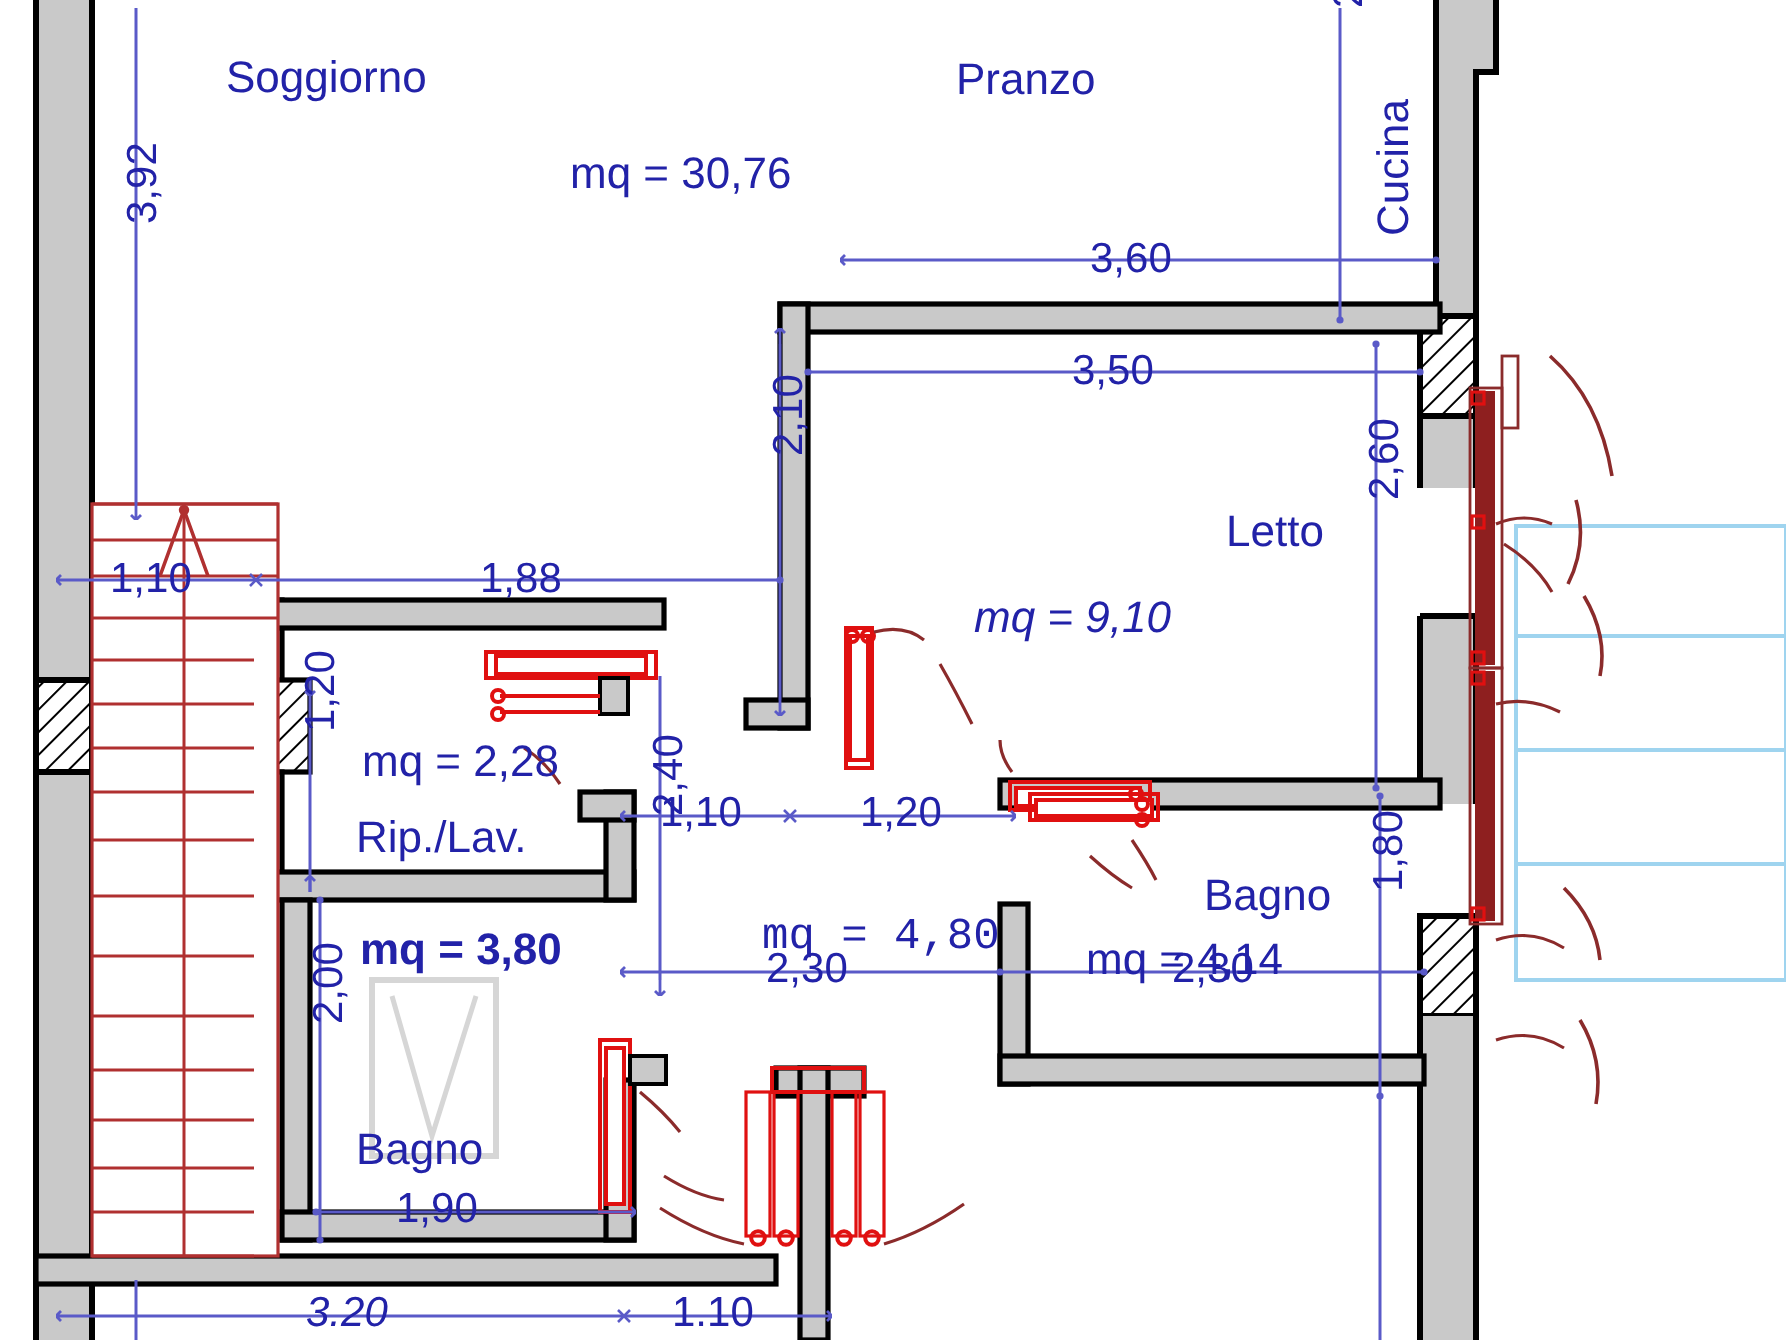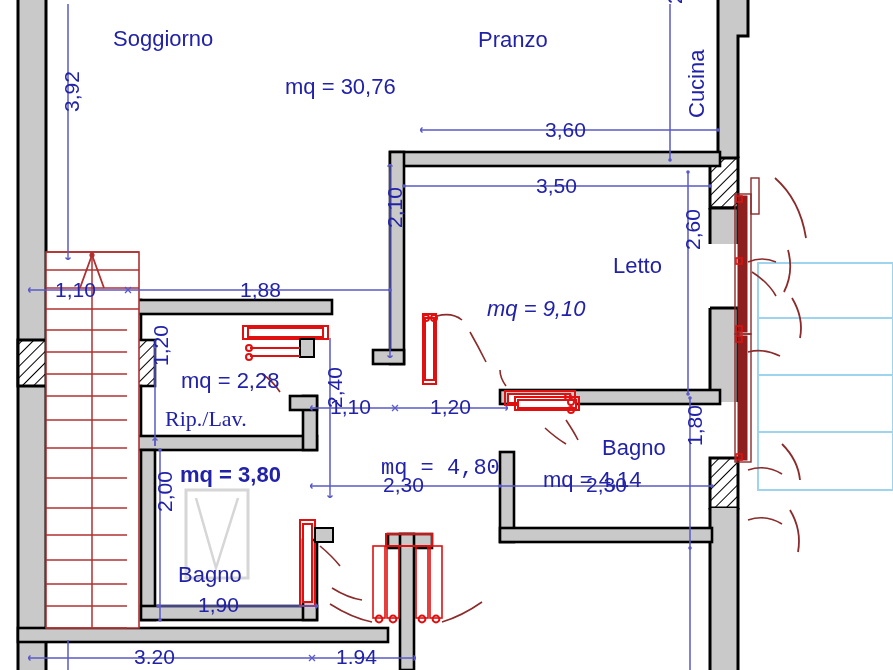--- a/index.html
+++ b/index.html
@@ -280,21 +280,21 @@
   <span class="lbl area" style="left:285px;top:76px;">mq = 30,76</span>
 
   <span class="lbl room" style="left:478px;top:29px;">Pranzo</span>
 
   <span class="lbl room vert" style="left:686px;top:118px;">Cucina</span>
 
   <span class="lbl room" style="left:571px;top:255px;margin-left:42px;">Letto</span>
   <span class="lbl area" style="left:487px;top:298px;font-style:italic;">mq = 9,10</span>
 
   <span class="lbl area" style="left:181px;top:370px;">mq = 2,28</span>
-  <span class="lbl room" style="left:165px;top:408px;font-family:Liberation Serif, serif;">Rip./Lav.</span>
+  <span class="lbl room" style="left:178px;top:408px;">Rip./Lav.</span>
 
   <span class="lbl area" style="left:180px;top:464px;font-weight:bold;">mq = 3,80</span>
   <span class="lbl room" style="left:178px;top:564px;">Bagno</span>
 
   <span class="lbl area" style="left:381px;top:458px;font-family:Liberation Mono, monospace;">mq = 4,80</span>
 
   <span class="lbl room" style="left:602px;top:437px;">Bagno</span>
   <span class="lbl area" style="left:543px;top:469px;">mq = 4,14</span>
 
   <span class="lbl dim vert" style="left:61px;top:112px;">3,92</span>
@@ -324,17 +324,17 @@
   <span class="lbl dim vert" style="left:154px;top:512px;">2,00</span>
 
   <span class="lbl dim" style="left:198px;top:594px;">1,90</span>
 
   <span class="lbl dim" style="left:383px;top:474px;">2,30</span>
 
   <span class="lbl dim" style="left:586px;top:474px;">2,30</span>
 
   <span class="lbl dim vert" style="left:684px;top:446px;">1,80</span>
 
-  <span class="lbl dim" style="left:134px;top:646px;">3.20</span>
-
-  <span class="lbl dim" style="left:336px;top:646px;">1.94</span>
+  <span class="lbl dim" style="left:153px;top:646px;font-style:italic;">3.20</span>
+
+  <span class="lbl dim" style="left:336px;top:646px;">1.10</span>
 
 </div>
 
 </body></html>

